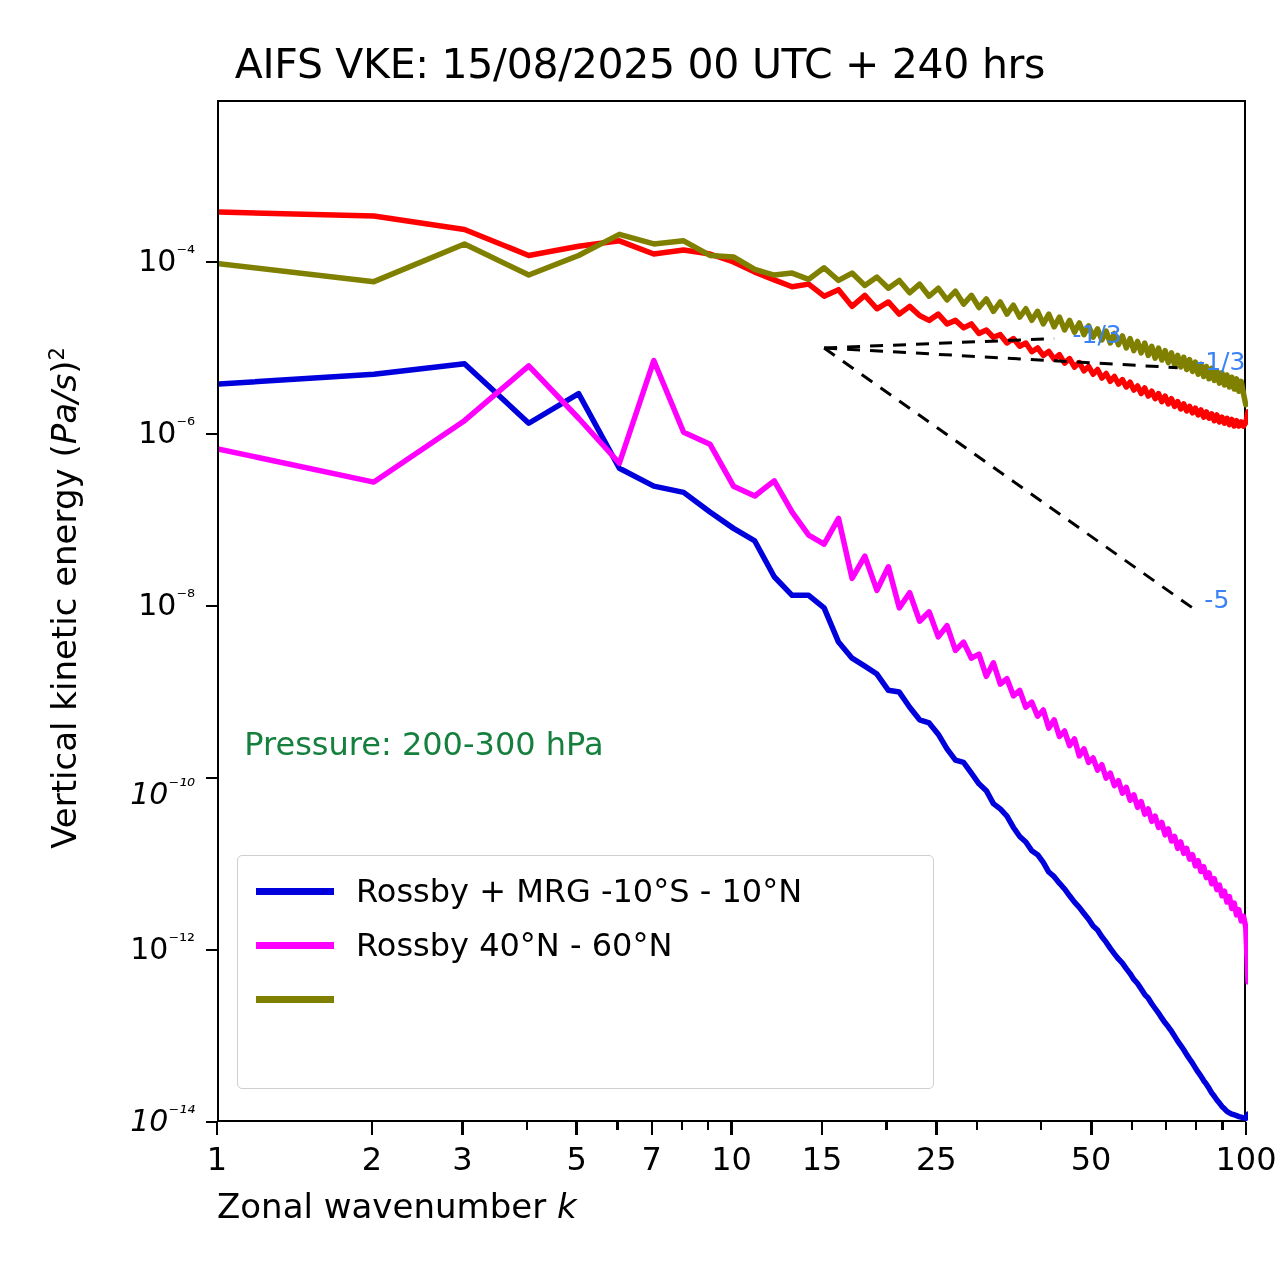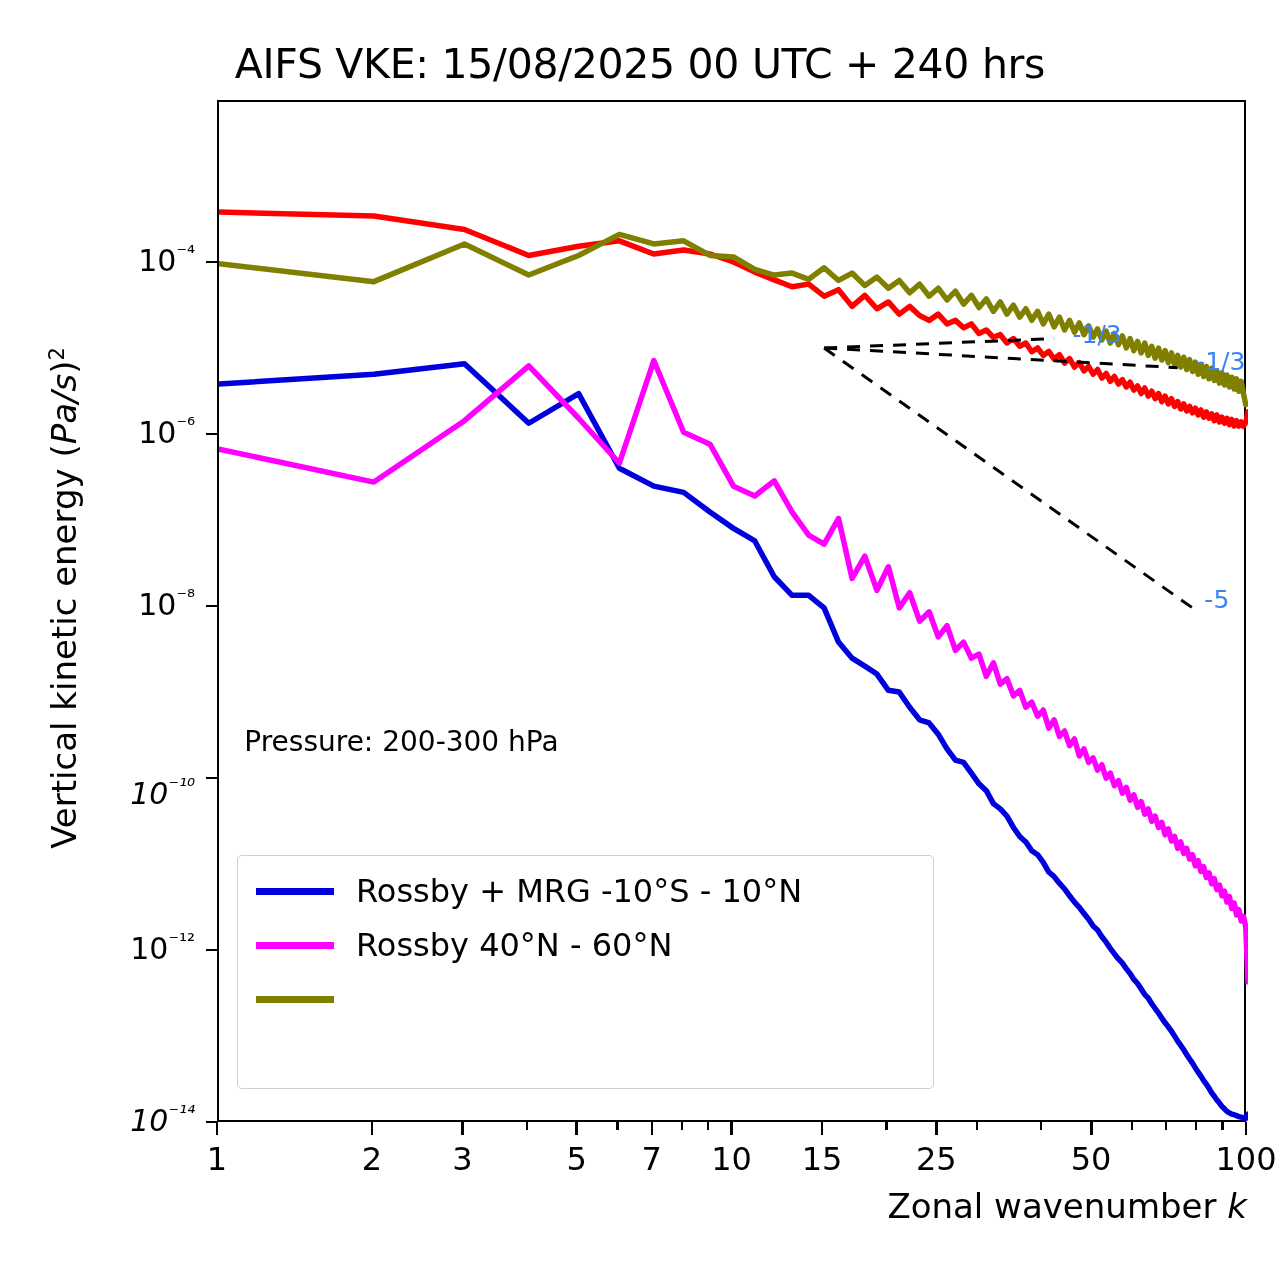--- a/index.html
+++ b/index.html
@@ -11,33 +11,33 @@
     font-family:"DejaVu Sans",sans-serif;
   }
   #ylabel{
     position:absolute;left:-316px;top:578px;width:760px;text-align:center;
     transform:rotate(-90deg);transform-origin:center center;
     font-size:34px;color:#000;white-space:nowrap;
   }
   #ylabel i{font-style:italic;}
   #ylabel sup{font-size:21px;vertical-align:super;}
   #xlabel{
-    position:absolute;left:217px;top:1186px;width:1030px;text-align:right;
+    position:absolute;left:217px;top:1186px;width:1030px;text-align:left;
     font-size:34px;color:#000;
   }
   #xlabel i{font-style:italic;}
   #plot{position:absolute;left:217px;top:100px;width:1029px;height:1022px;
         border:2.2px solid #000;box-sizing:border-box;background:#fff;}
   svg.layer{position:absolute;left:0;top:0;width:1029px;height:1022px;display:block;}
   .ytick-label{position:absolute;text-align:right;font-size:30px;color:#000;
      font-family:"DejaVu Sans",sans-serif;white-space:nowrap;}
   .ytick-label sup{font-size:20px;vertical-align:super;}
   .xtick-label{position:absolute;text-align:center;font-size:32px;color:#000;white-space:nowrap;}
   .tickmark{position:absolute;background:#000;}
-  #pressure{position:absolute;left:247px;top:775px;font-size:28px;color:#000000;white-space:nowrap;}
+  #pressure{position:absolute;left:247px;top:775px;font-size:32px;color:#15803d;white-space:nowrap;}
   #legend{
     position:absolute;left:237px;top:855px;width:697px;height:234px;
     background:#fff;border:1px solid #cfcfcf;border-radius:5px;box-sizing:border-box;
     padding:8px 0 0 0;
   }
   .legend-row{display:flex;align-items:center;height:54px;padding-left:18px;}
   .legend-swatch{width:78px;height:7px;margin-right:22px;flex:0 0 78px;}
   .legend-text{font-size:32px;color:#000;white-space:nowrap;line-height:1;}
   .slope-label{position:absolute;font-size:25px;color:#3b82f6;white-space:nowrap;}
 </style>

